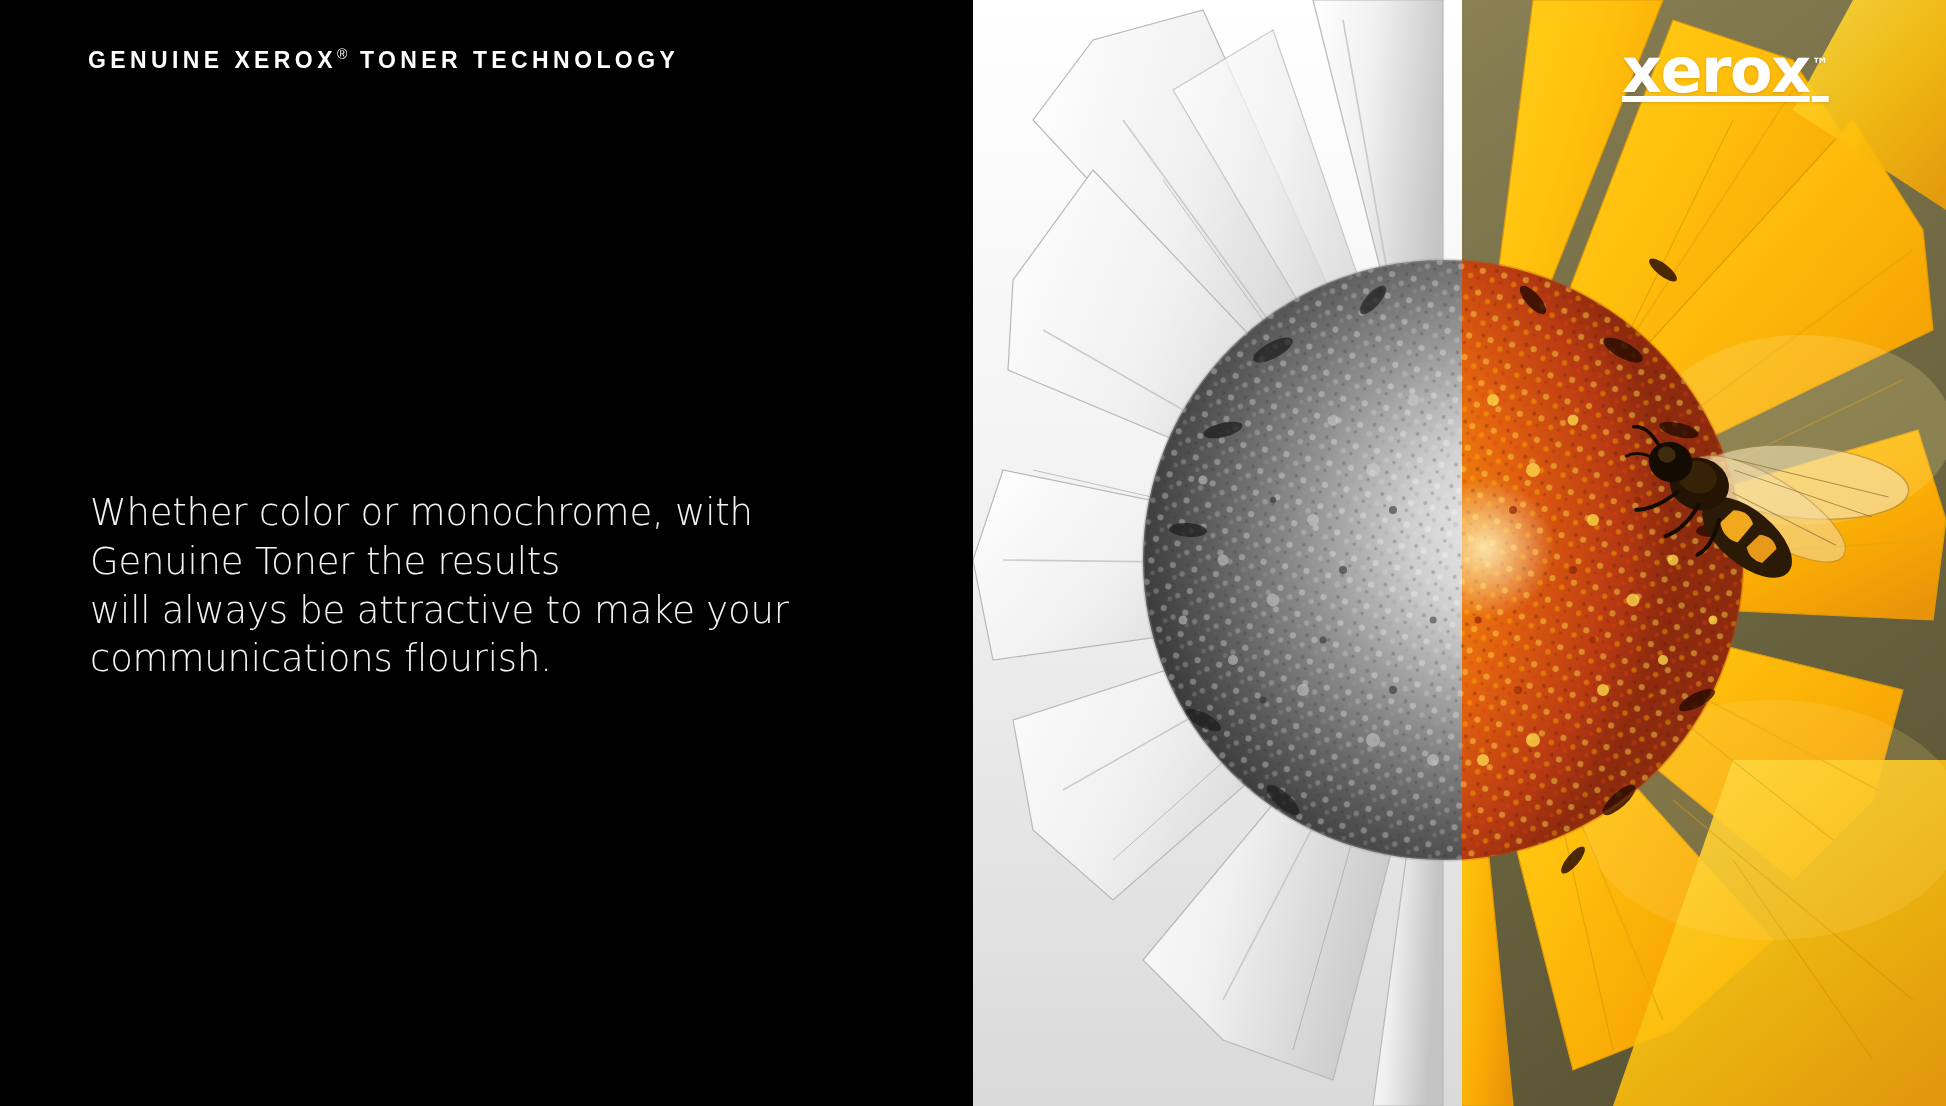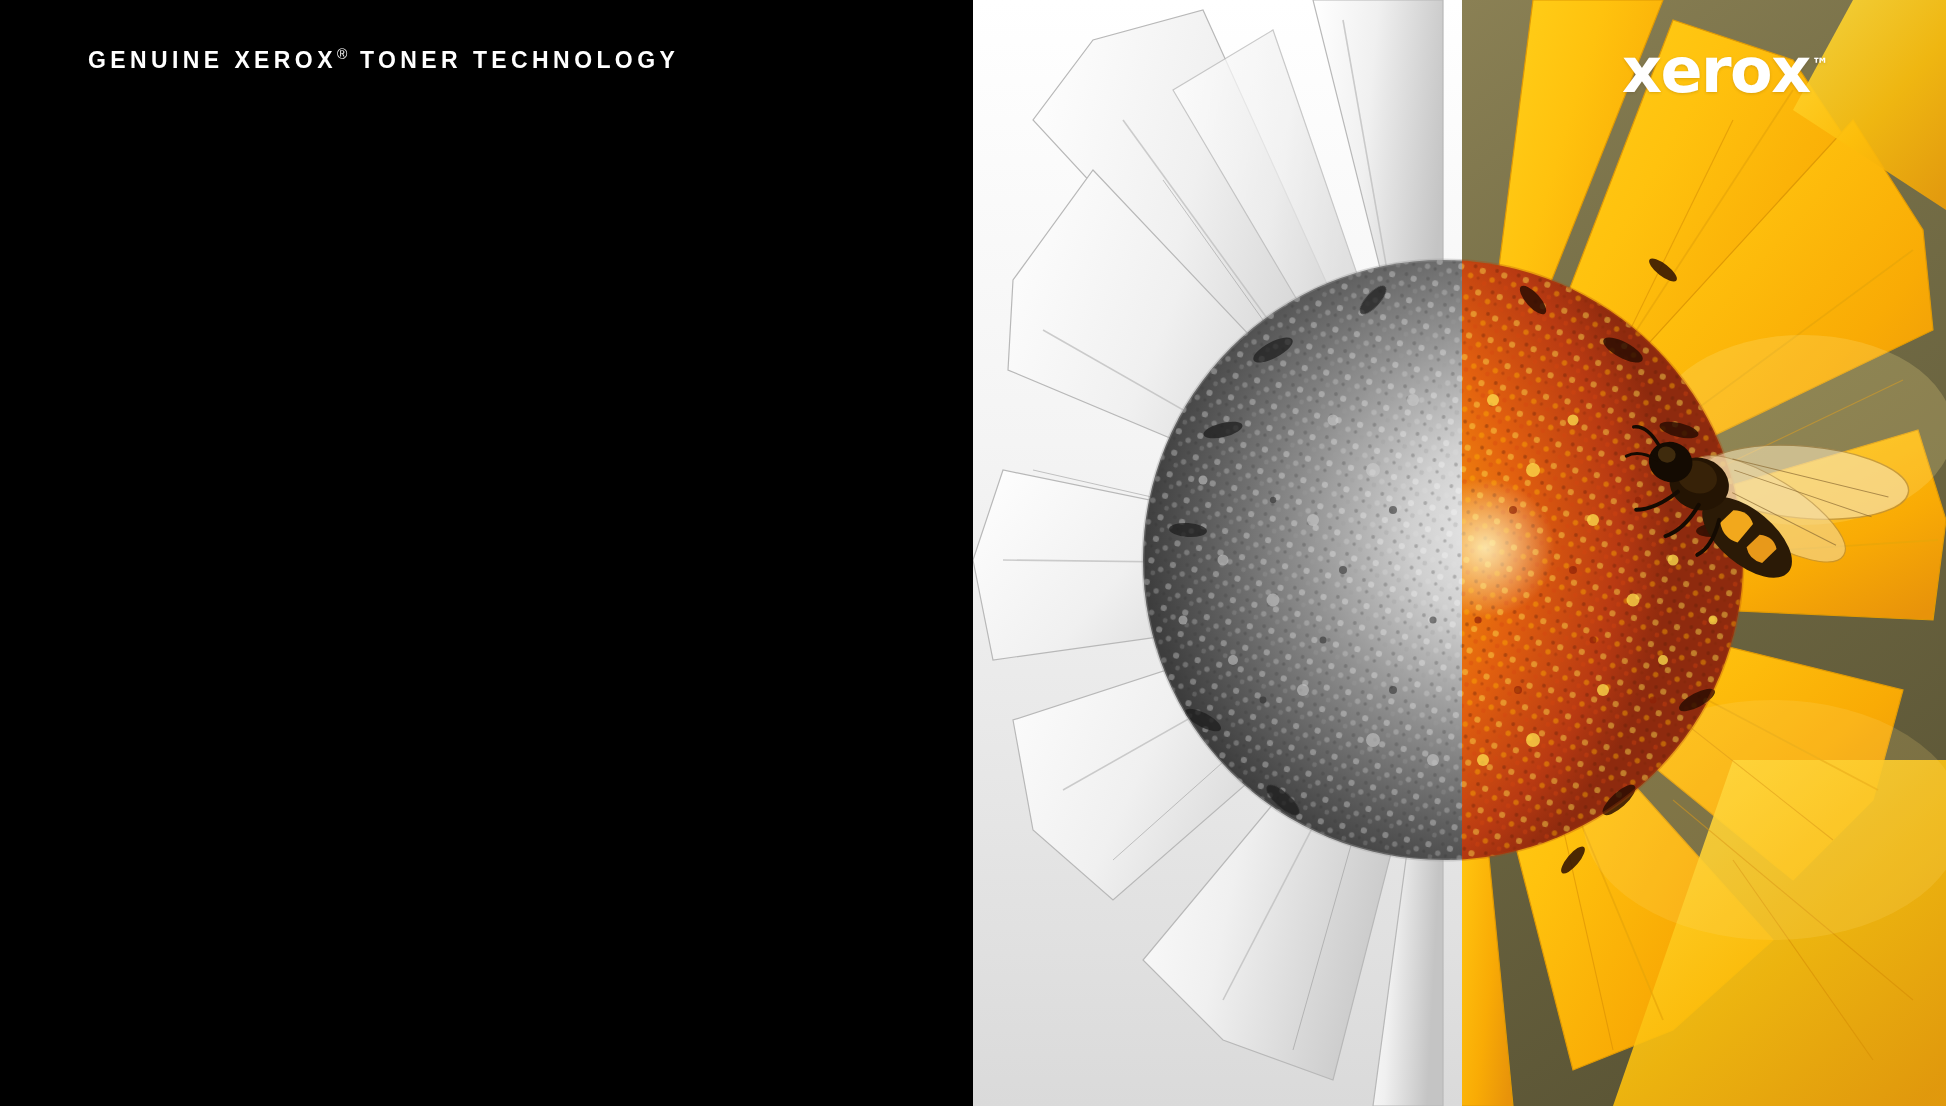--- a/index.html
+++ b/index.html
@@ -60,20 +60,21 @@
   .logo{
     position:absolute;left:1622px;top:40px;z-index:40;
     color:#ffffff;
     font-family:"DejaVu Sans", sans-serif;
     font-weight:700;
     font-size:62px;
     letter-spacing:-1.5px;
     line-height:1;
     white-space:nowrap;
     text-shadow:0 1px 3px rgba(90,60,0,.22);
+    text-decoration:underline;
   }
   .logo .tm{
     font-size:17px;font-weight:700;vertical-align:super;
     letter-spacing:0;margin-left:2px;
   }
 </style>
 </head>
 <body>
 
 <div class="stage">
@@ -340,18 +341,22 @@
 
       <rect x="0" y="0" width="973" height="1106" fill="none"></rect>
     </svg>
   </div>
 
   <div class="left-panel">
 
     <div class="eyebrow"><span>GENUINE XEROX</span><span class="reg">®</span><span>&nbsp;</span><span>TONER TECHNOLOGY</span></div>
 
 
+    <p class="body-copy">Whether color or monochrome, with
+Genuine Toner the results
+will always be attractive to make your
+communications flourish.</p>
 
   </div>
 
   <div class="logo"><span>xerox</span><span class="tm">™</span></div>
 
 </div>
 
 </body></html>

